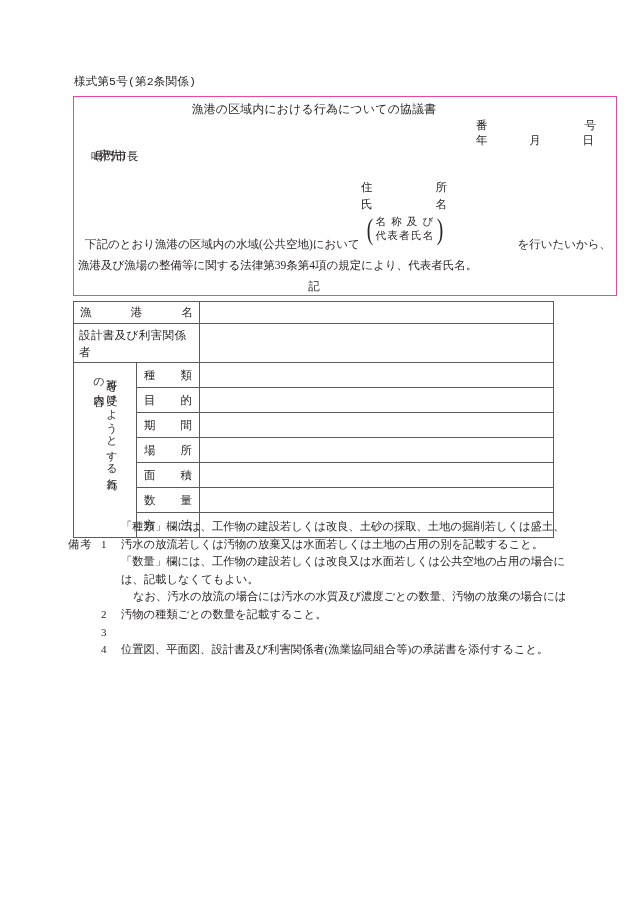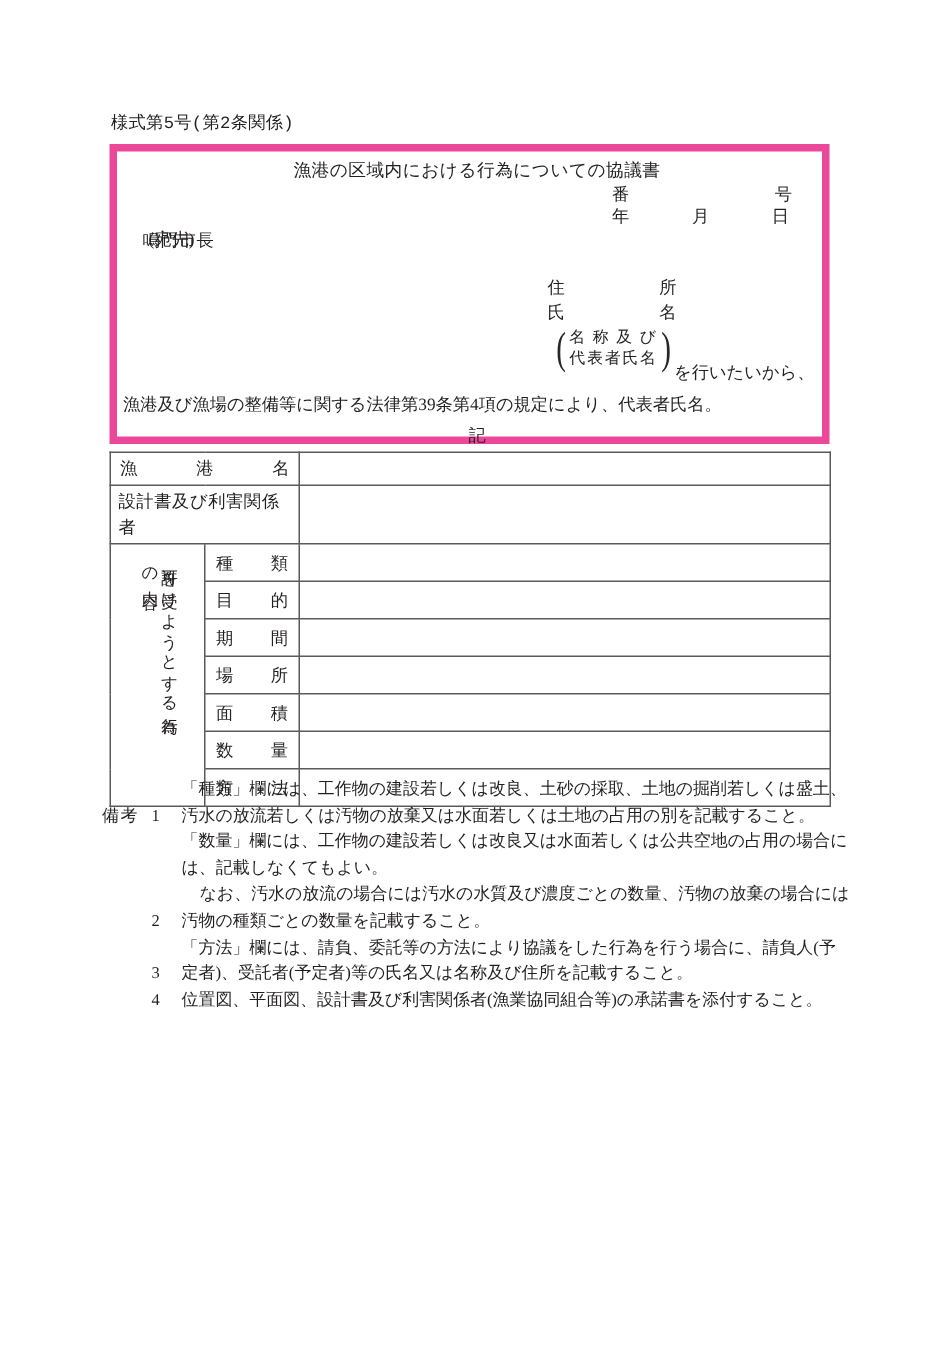--- a/index.html
+++ b/index.html
@@ -31,23 +31,23 @@
     letter-spacing: 0.2px;
     white-space: nowrap;
     font-family: Liberation Mono, monospace;
   }
 
   
   .upper-box {
     position: absolute;
     left: 73px;
     top: 96px;
-    width: 480px;
+    width: 544px;
     height: 200px;
-    border: 5px solid #ec4899;
+    border: 1px solid #ec4899;
     box-sizing: border-box;
   }
   .doc-title {
     position: absolute;
     left: 0;
     top: 5px;
     width: 480px;
     text-align: center;
     font-size: 11.8px;
     letter-spacing: 0.3px;
@@ -303,20 +303,21 @@
       <div class="paren-block">
         <span class="big-paren">(</span>
         <span class="paren-inner">
           <span style="display:block">名 称 及 び</span>
           <span style="display:block">代表者氏名</span>
         </span>
         <span class="big-paren">)</span>
       </div>
     </div>
 
+    <div class="body-1">下記のとおり漁港の区域内の水域(公共空地)において</div>
     <div class="body-1-tail">を行いたいから、</div>
     <div class="body-2">漁港及び漁場の整備等に関する法律第39条第4項の規定により、代表者氏名。</div>
     <div class="ki-mark">記</div>
   </div>
 
   <table class="tbl">
     <tbody>
       <tr>
         <td class="lbl-wide" colspan="2">
           <div class="lbl-spread">
@@ -428,23 +429,20 @@
       <span class="rm-num">2</span>
       <div class="rm-body">
         <p>「数量」欄には、工作物の建設若しくは改良又は水面若しくは公共空地の占用の場合には、記載しなくてもよい。</p>
         <p class="rm-indent">なお、汚水の放流の場合には汚水の水質及び濃度ごとの数量、汚物の放棄の場合には汚物の種類ごとの数量を記載すること。</p>
       </div>
     </div>
 
     <div class="rm-row">
       <span class="rm-spacer"></span>
       <span class="rm-num">3</span>
-      <div class="rm-body">
-        <p>「方法」欄には、請負、委託等の方法により協議をした行為を行う場合に、請負人(予定者)、受託者(予定者)等の氏名又は名称及び住所を記載すること。</p>
-      </div>
     </div>
 
     <div class="rm-row">
       <span class="rm-spacer"></span>
       <span class="rm-num">4</span>
       <div class="rm-body">
         <p>位置図、平面図、設計書及び利害関係者(漁業協同組合等)の承諾書を添付すること。</p>
       </div>
     </div>
 

